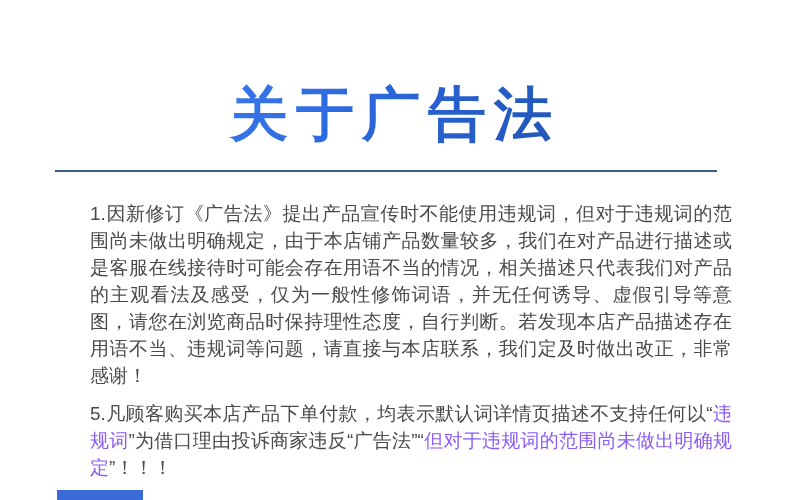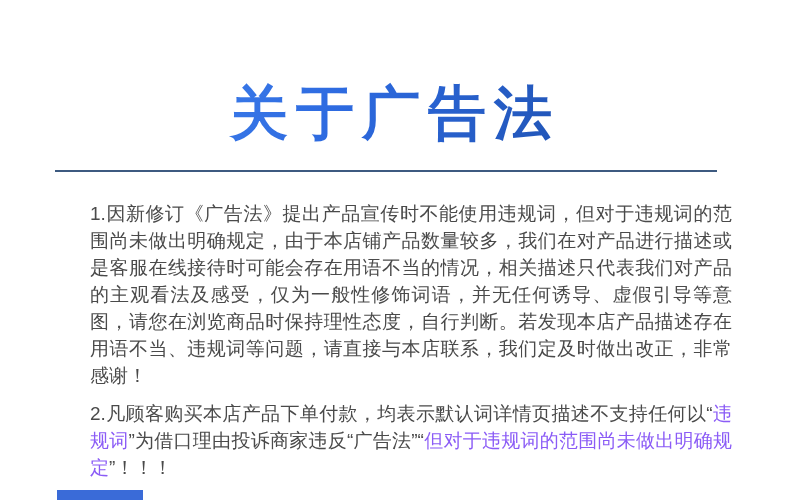--- a/index.html
+++ b/index.html
@@ -21,21 +21,20 @@
     padding-top: 82px;
     text-align: center;
     font-size: 58px;
     line-height: 1.1;
     font-weight: 700;
     letter-spacing: 8px;
     background: linear-gradient(110deg, #4f93f7 0%, #2d6ae0 45%, #16418f 100%);
     -webkit-background-clip: text;
     background-clip: text;
     color: transparent;
-    font-family: Liberation Serif, serif;
   }
   .divider {
     margin: 24px 0 0 55px;
     width: 662px;
     height: 2px;
     background: #3d5a80;
   }
   .body-text {
     margin: 2px;
     padding: 26px 56px 0 88px;
@@ -68,19 +67,19 @@
 <div class="page">
 
   <h1 class="title">关于广告法</h1>
 
   <div class="divider"></div>
 
   <div class="body-text">
 
     <p class="para">1.因新修订《广告法》提出产品宣传时不能使用违规词，但对于违规词的范围尚未做出明确规定，由于本店铺产品数量较多，我们在对产品进行描述或是客服在线接待时可能会存在用语不当的情况，相关描述只代表我们对产品的主观看法及感受，仅为一般性修饰词语，并无任何诱导、虚假引导等意图，请您在浏览商品时保持理性态度，自行判断。若发现本店产品描述存在用语不当、违规词等问题，请直接与本店联系，我们定及时做出改正，非常感谢！</p>
 
-    <p class="para"><span>2.凡顾客购买本店产品下单付款，均表示默认词详情页描述不支持任何以“</span><span class="hl">违规词</span><span>”为借口理由投诉商家违反“广告法”“</span><span class="hl">但对于违规词的范围尚未做出明确规定</span><span>”！！！</span></p>
+    <p class="para"><span>5.凡顾客购买本店产品下单付款，均表示默认词详情页描述不支持任何以“</span><span class="hl">违规词</span><span>”为借口理由投诉商家违反“广告法”“</span><span class="hl">但对于违规词的范围尚未做出明确规定</span><span>”！！！</span></p>
 
   </div>
 
   <div class="accent-bar"></div>
 
 </div>
 
 </body></html>

